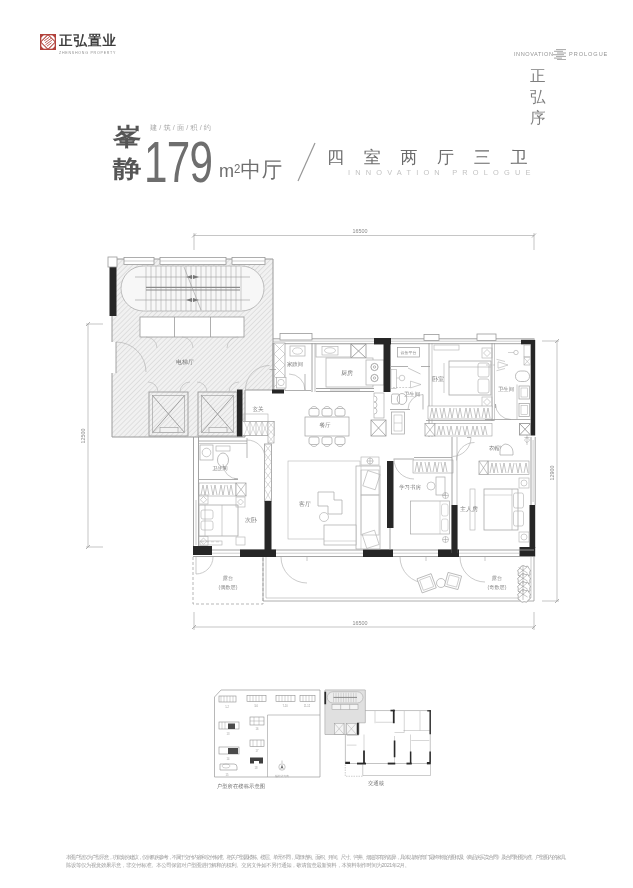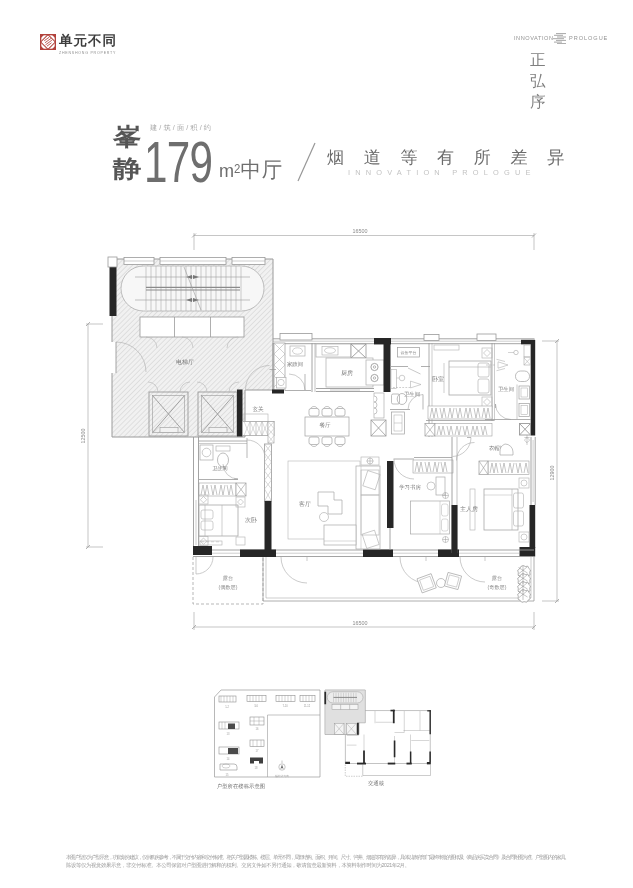--- a/index.html
+++ b/index.html
@@ -13,25 +13,25 @@
   <rect x="0.7" y="0.7" width="15.6" height="15.6" fill="none" stroke="#b2423c" stroke-width="1.4"></rect>
   <path d="M8.5 0.7 L16.3 8.5 L8.5 16.3 L0.7 8.5 Z" fill="none" stroke="#b2423c" stroke-width="1.1"></path>
   <path d="M0.7 0.7 L4.4 0.7 L0.7 4.4 Z" fill="#b2423c"></path>
   <path d="M16.3 0.7 L12.6 0.7 L16.3 4.4 Z" fill="#b2423c"></path>
   <path d="M0.7 16.3 L4.4 16.3 L0.7 12.6 Z" fill="#b2423c"></path>
   <path d="M16.3 16.3 L12.6 16.3 L16.3 12.6 Z" fill="#b2423c"></path>
   <path d="M4.5 7.2 L9.8 3.4 M5.3 9.3 L11.6 4.7 M5.9 11.5 L12.6 6.6 M7.4 12.9 L12.2 9.4" stroke="#b2423c" stroke-width="0.9" fill="none"></path>
 </svg>
 
 <div class="abs" style="left:59px;top:32px;width:140px;">
-  <div style="font-size:13.5px;color:#3d3d3d;font-weight:bold;letter-spacing:1px;">单元不同</div>
+  <div style="font-size:13.5px;color:#3d3d3d;font-weight:bold;letter-spacing:1px;">正弘置业</div>
   <div style="font-size:3.6px;color:#8d8d8d;letter-spacing:0.75px;margin-top:1px;">ZHENSHONG PROPERTY</div>
 </div>
 
-<div class="abs" style="left:0px;top:0px;width:529px;height:80px;">
+<div class="abs" style="left:0px;top:16px;width:529px;height:80px;">
   <span class="abs" style="left:514px;top:35px;font-size:5.6px;color:#939393;letter-spacing:0.55px;">INNOVATION</span>
   <svg class="abs" style="left:553px;top:33px" width="13" height="11" viewBox="0 0 13 11">
     <g stroke="#8a8a8a" stroke-width="0.75" fill="none">
       <line x1="3" y1="0.6" x2="13" y2="0.6"></line>
       <line x1="1" y1="2.3" x2="10" y2="2.3"></line>
       <line x1="4" y1="4.0" x2="13" y2="4.0"></line>
       <line x1="0" y1="5.7" x2="11" y2="5.7"></line>
       <line x1="3" y1="7.4" x2="13" y2="7.4"></line>
       <line x1="1" y1="9.1" x2="9" y2="9.1"></line>
       <line x1="4" y1="10.6" x2="13" y2="10.6"></line>
@@ -48,21 +48,21 @@
 </svg>
 
 <div class="abs" style="left:144px;top:129px;font-size:57px;color:#6e6e6e;transform:scaleX(0.74);transform-origin:0 0;letter-spacing:-1px;">179</div>
 
 <div class="abs" style="left:219px;top:155px;font-size:19px;color:#6e6e6e;transform:scaleX(0.95);transform-origin:0 0;">m<span style="font-size:12px;vertical-align:4px;">2</span><span style="font-size:21.5px;letter-spacing:1px;">中厅</span></div>
 
 <svg class="abs" style="left:295px;top:141px" width="24" height="44" viewBox="0 0 24 44">
   <line x1="20" y1="2" x2="3" y2="40" stroke="#979797" stroke-width="1.2"></line>
 </svg>
 
-<div class="abs" style="left:327px;top:146px;font-size:17px;color:#6b6b6b;letter-spacing:19.7px;">烟道等有所差异</div>
+<div class="abs" style="left:327px;top:146px;font-size:17px;color:#6b6b6b;letter-spacing:19.7px;">四室两厅三卫</div>
 
 <div class="abs" style="left:332px;top:168px;font-size:7.4px;color:#c3c3c3;letter-spacing:5.2px;margin-left:16px;">INNOVATION PROLOGUE</div>
 
 <svg class="abs" style="left:0;top:0" width="633" height="888" viewBox="0 0 633 888">
 <defs>
   <pattern id="hatch" width="3.6" height="3.6" patternTransform="rotate(45)" patternUnits="userSpaceOnUse">
     <rect width="3.6" height="3.6" fill="#f1f1f1"></rect>
     <line x1="0" y1="0" x2="0" y2="3.6" stroke="#c9c9c9" stroke-width="0.9"></line>
   </pattern>
   <pattern id="hatch2" width="3.4" height="3.4" patternTransform="rotate(45)" patternUnits="userSpaceOnUse">

